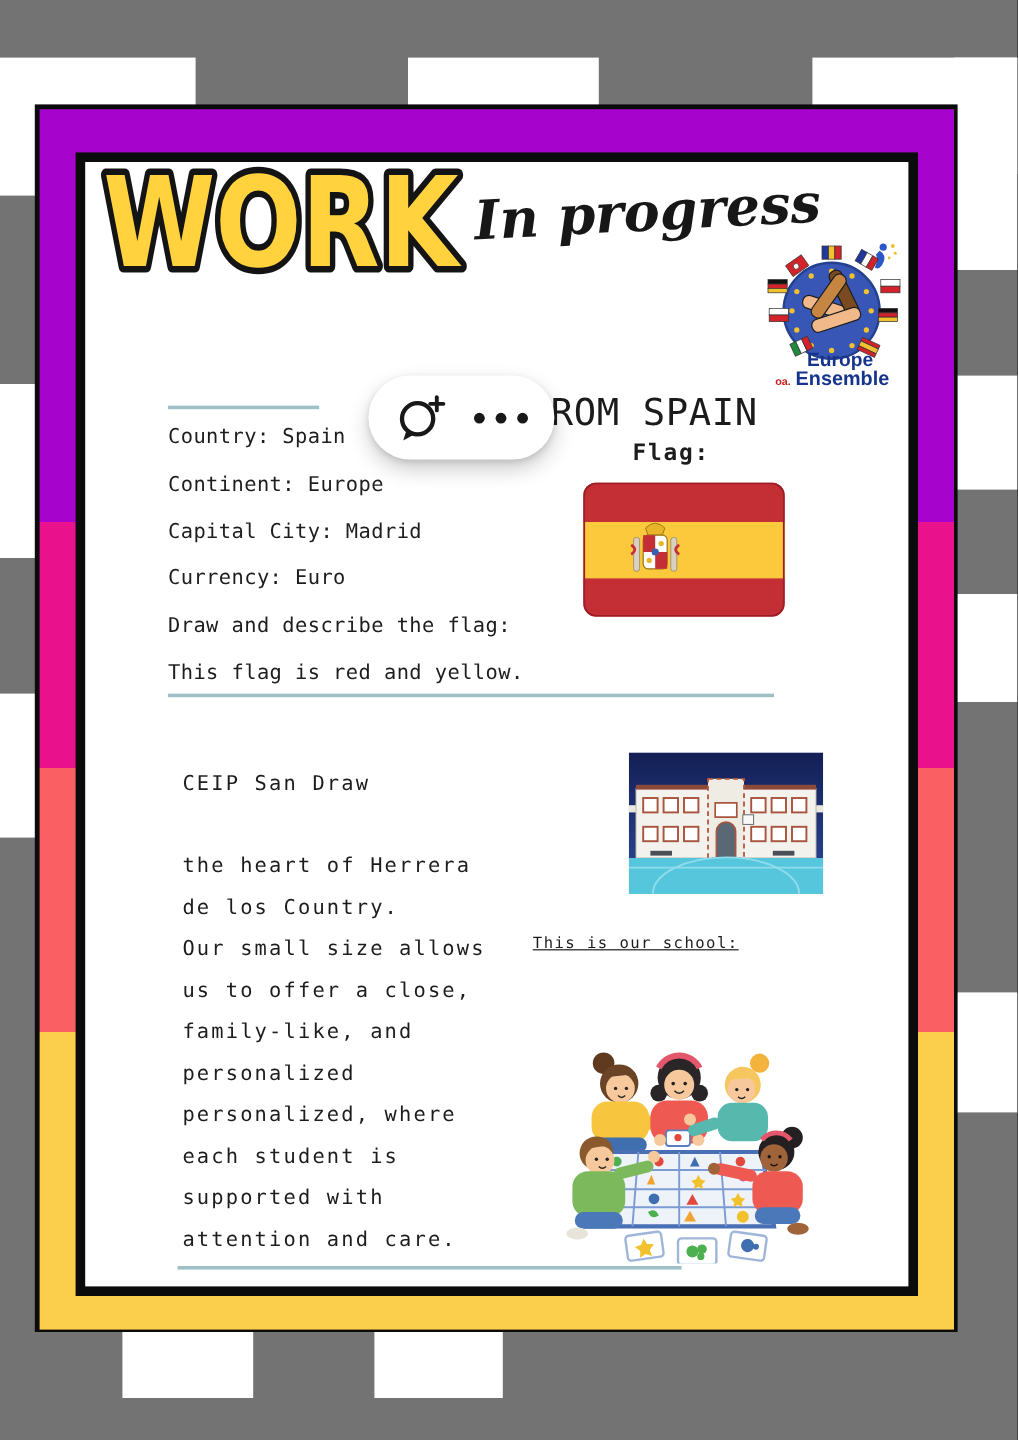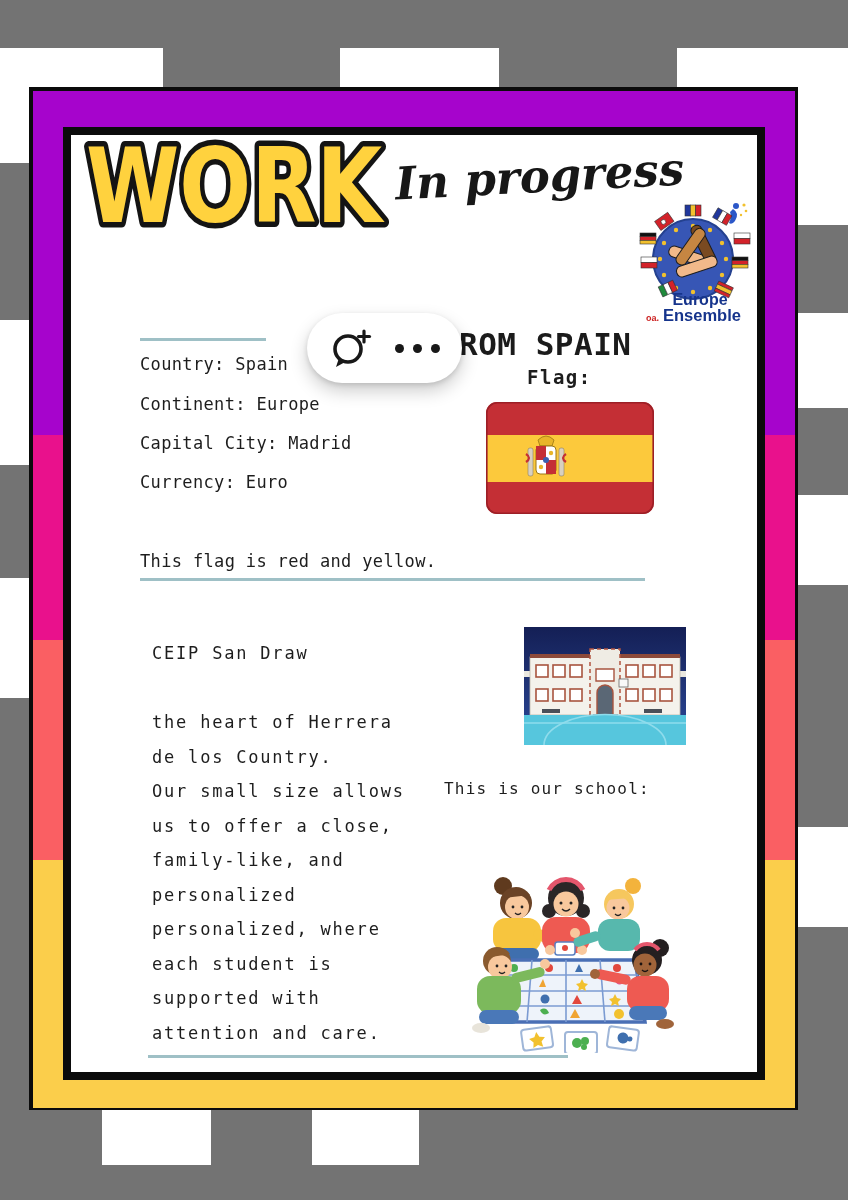--- a/index.html
+++ b/index.html
@@ -8,23 +8,23 @@
   .wp{position:absolute;background:#fff;}
   .frame-outer{position:absolute;left:29px;top:87px;width:769px;height:1023px;background:#0b0b0b;}
   .band{position:absolute;left:33px;width:762px;}
   .inner-border{position:absolute;left:63px;top:127px;width:702px;height:953px;background:#0b0b0b;}
   .content{position:absolute;left:71px;top:135px;width:686px;height:937px;background:#ffffff;}
   .abs{position:absolute;}
   .line{position:absolute;font-family:"DejaVu Sans Mono",monospace;color:#1d1d1d;white-space:pre;}
   .info{font-size:17px;letter-spacing:.35px;}
   .school-line{font-size:17px;letter-spacing:1.8px;}
   .teal{position:absolute;height:2.5px;background:#9fc0c6;}
-  .title{font-size:31px;font-weight:bold;letter-spacing:.5px;color:#1b1b1b;text-align:center;}
+  .title{font-size:31px;font-weight:normal;letter-spacing:.5px;color:#1b1b1b;text-align:center;}
   .flag-label{font-size:19px;letter-spacing:1.5px;font-weight:bold;}
-  .caption{font-size:16px;letter-spacing:1.2px;}
+  .caption{font-size:13px;letter-spacing:1.2px;text-decoration:underline;}
   .script{position:absolute;font-family:"DejaVu Serif",serif;font-style:italic;font-weight:bold;
           font-size:45px;color:#171717;transform:rotate(-3deg);}
   .pill{position:absolute;left:307px;top:313px;width:155px;height:70px;background:#fff;border-radius:35px;
         box-shadow:0 8px 18px rgba(0,0,0,.20), 0 2px 5px rgba(0,0,0,.12);z-index:30;
         display:flex;align-items:center;justify-content:space-between;padding:0 22px;box-sizing:border-box;}
   .dots{display:flex;gap:9px;align-items:center;cursor:pointer;}
   .dots span{width:9px;height:9px;border-radius:50%;background:#181818;display:block;}
   .logo-text{font-family:"Liberation Sans",sans-serif;font-weight:bold;fill:#16348c;}
 </style>
 </head>
@@ -155,20 +155,21 @@
   </div>
 
   <div class="teal" style="left:140px;top:338px;width:126px"></div>
   <div class="teal" style="left:140px;top:578px;width:505px"></div>
   <div class="teal" style="left:148px;top:1055px;width:420px"></div>
 
   <div class="line info" style="left:140px;top:354px">Country: Spain</div>
   <div class="line info" style="left:140px;top:394px">Continent: Europe</div>
   <div class="line info" style="left:140px;top:433px">Capital City: Madrid</div>
   <div class="line info" style="left:140px;top:472px">Currency: Euro</div>
+  <div class="line info" style="left:140px;top:512px">Draw and describe the flag:</div>
   <div class="line info" style="left:140px;top:551px">This flag is red and yellow.</div>
 
   <svg class="abs" style="left:486px;top:402px" width="168" height="112" viewBox="0 0 168 112">
     <defs>
         <clipPath id="fr">
           <rect x="0" y="0" width="168" height="112" rx="11"></rect>
         </clipPath>
       </defs>
     <g clip-path="url(#fr)">
       <rect width="168" height="112" fill="#c42f35"></rect>

